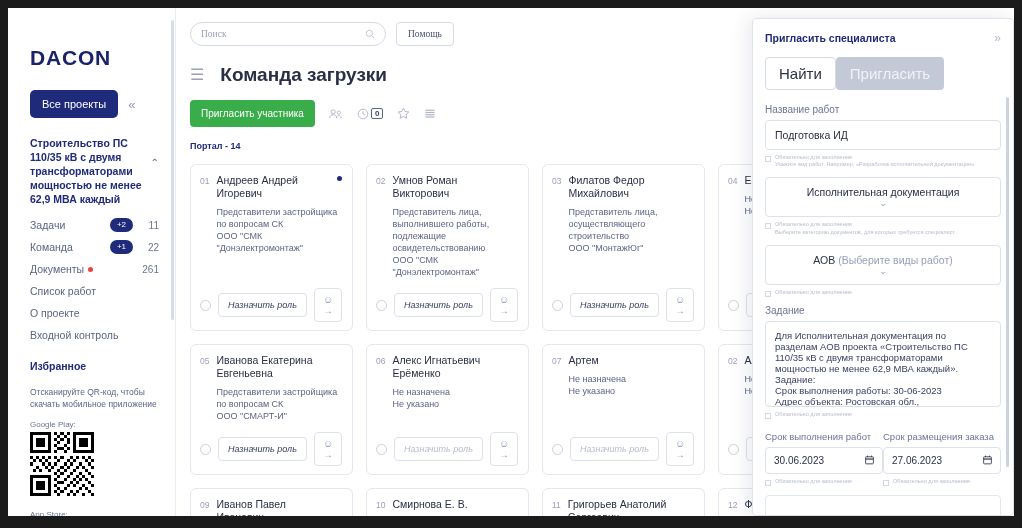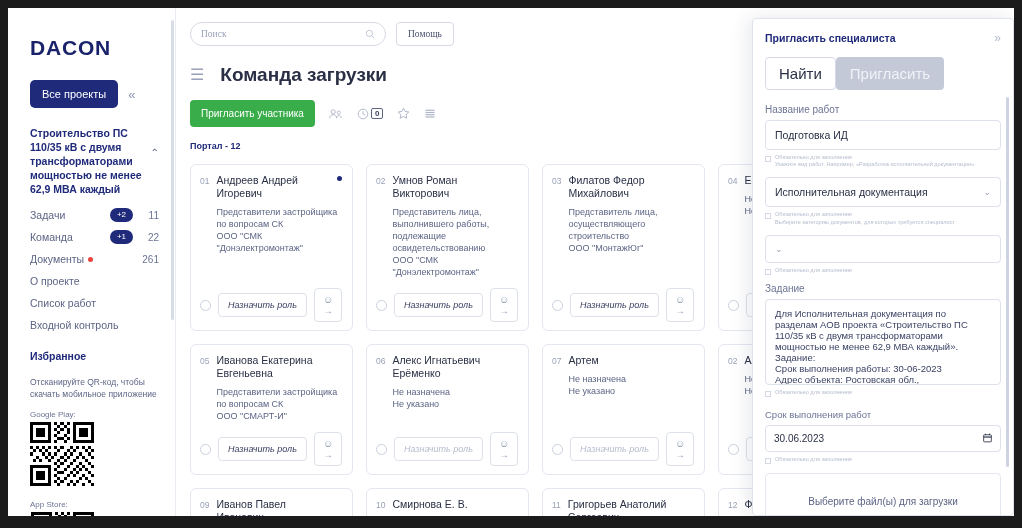--- a/index.html
+++ b/index.html
@@ -19,21 +19,21 @@
   .frame-left { position:absolute; left:0; top:0; width:8px; height:528px; background:#1b1b1b; z-index:60;}
   .frame-right{ position:absolute; right:0; top:0; width:8px; height:528px; background:#1b1b1b; z-index:60;}
   .frame-top  { position:absolute; left:0; top:0; width:1022px; height:8px; background:#1b1b1b; z-index:60;}
   .frame-bottom{position:absolute; left:0; bottom:0; width:1022px; height:12px; background:#1b1b1b; z-index:60;}
 
   
   .sidebar {
     position: absolute; left: 8px; top: 8px;
     width: 168px; height: 508px;
     background: #ffffff;
-    padding: 16px 16px 0 22px;
+    padding: 26px 16px 0 22px;
     border-right: 1px solid #e9ecf2;
   }
   .logo {
     font-size: 21px; font-weight: bold; color: #19226b;
     letter-spacing: 0.8px; margin-top: 12px; margin-bottom: 20px;
   }
   .allproj-row { display:flex; align-items:center; gap:10px; }
   .btn-allproj {
     background:#1f2a7a; color:#fff; border:none; border-radius:5px;
     font-size:11px; padding:8px 12px; cursor:pointer;
@@ -159,21 +159,21 @@
   .m-tab.active { background:#fff; border:1px solid #d6dae6; color:#2a2f45; }
   .m-tab.inactive { background:#c4c9d8; color:#f0f2f7;text-align:center; }
   .m-label { font-size:10px; color:#6c7494; margin-top:14px; margin-bottom:5px;}
   .m-input {
     width:100%; border:1px solid #dde1ea; border-radius:4px; background:#fff;
     font-size:10.5px; color:#2a2f45; padding:8px 9px; font-family:inherit;
   }
   .m-select {
     width:100%; border:1px solid #dde1ea; border-radius:4px; background:#fff;
     font-size:10.5px; color:#2a2f45; padding:8px 9px; position:relative;
-    display:flex; align-items:center;
+    display:flex; align-items:center;flex-direction:column;
   }
   .m-select .sv { flex:1; }
   .m-select .sv .gray { color:#9aa1b8; }
   .m-select .chev { color:#9aa1b8; font-size:9px; }
   .m-hint { display:flex; gap:4px; margin-top:4px; align-items:flex-start;}
   .m-hint .sq { width:6px; height:6px; border:1px solid #d3d8e4; margin-top:2px; flex:0 0 auto;}
   .m-hint .ht { font-size:5.6px; color:#b6bccd; line-height:7.2px;}
   .m-textarea {
     width:100%; height:86px; border:1px solid #dde1ea; border-radius:4px;
     background:#fff; font-size:9.5px; color:#3a4163; line-height:11px;
@@ -241,26 +241,26 @@
       </div>
       <div class="navrow">
         <span class="nm">
           <span>Документы</span>
           <span class="dot-red"></span>
         </span>
         <span class="cnt">261</span>
       </div>
       <div class="navrow">
         <span class="nm">
-            <span>О проекте</span>
+            <span>Список работ</span>
           </span>
       </div>
       <div class="navrow">
         <span class="nm">
-            <span>Список работ</span>
+            <span>О проекте</span>
           </span>
       </div>
       <div class="navrow">
         <span class="nm">
             <span>Входной контроль</span>
           </span>
       </div>
     </div>
 
     <div class="fav">Избранное</div>
@@ -475,21 +475,21 @@
           <g stroke="#aeb4c7" stroke-width="1.6">
             <line x1="2" y1="3" x2="14" y2="3"></line>
               <line x1="2" y1="6" x2="14" y2="6"></line>
             <line x1="2" y1="9" x2="14" y2="9"></line>
               <line x1="2" y1="12" x2="14" y2="12"></line>
           </g>
         </svg>
       </span>
     </div>
 
-    <div class="portal-lbl">Портал - 12</div>
+    <div class="portal-lbl">Портал - 14</div>
 
     <div class="cards">
 
       <div class="cardrow">
         <div class="card h1">
           <div class="c-dot"></div>
           <div class="c-top">
             <span class="c-num">01</span>
             <div class="c-body">
               <div class="c-name">Андреев Андрей Игоревич</div>
@@ -697,20 +697,24 @@
     </div>
     <div class="m-hint">
       <span class="sq"></span>
       <span class="ht">
         <span>Обязательно для заполнения</span><br>
         <span>Выберите категорию документов, для которых требуется специалист</span>
       </span>
     </div>
 
     <div class="m-select" style="margin-top:9px">
+      <span class="sv">
+        <span>АОВ</span>
+        <span class="gray">(Выберите виды работ)</span>
+      </span>
       <span class="chev">⌄</span>
     </div>
     <div class="m-hint">
       <span class="sq"></span>
       <span class="ht">Обязательно для заполнения</span>
     </div>
 
     <div class="m-label" style="margin-top:8px">Задание</div>
     <div class="m-textarea">Для Исполнительная документация по разделам АОВ проекта «Строительство ПС 110/35 кВ с двумя трансформаторами мощностью не менее 62,9 МВА каждый».
 Задание:
@@ -731,20 +735,36 @@
             <line x1="1" y1="6" x2="13" y2="6" stroke="#2a2f45" stroke-width="1.8"></line>
             <line x1="4" y1="0.6" x2="4" y2="3" stroke="#2a2f45" stroke-width="1.3"></line>
             <line x1="10" y1="0.6" x2="10" y2="3" stroke="#2a2f45" stroke-width="1.3"></line>
           </svg>
         </div>
         <div class="m-hint">
           <span class="sq"></span>
           <span class="ht">Обязательно для заполнения</span>
         </div>
       </div>
+      <div class="m-date-col">
+        <div class="m-date-lbl">Срок размещения заказа</div>
+        <div class="m-date">
+          <span class="dv">27.06.2023</span>
+          <svg width="9" height="10" viewBox="0 0 14 15">
+            <rect x="1" y="2.5" width="12" height="11" rx="1" fill="none" stroke="#2a2f45" stroke-width="1.3"></rect>
+            <line x1="1" y1="6" x2="13" y2="6" stroke="#2a2f45" stroke-width="1.8"></line>
+            <line x1="4" y1="0.6" x2="4" y2="3" stroke="#2a2f45" stroke-width="1.3"></line>
+            <line x1="10" y1="0.6" x2="10" y2="3" stroke="#2a2f45" stroke-width="1.3"></line>
+          </svg>
+        </div>
+        <div class="m-hint">
+          <span class="sq"></span>
+          <span class="ht">Обязательно для заполнения</span>
+        </div>
+      </div>
     </div>
 
     <div class="m-drop">Выберите файл(ы) для загрузки</div>
 
     <div class="m-scroll"></div>
   </div>
 
 </div>
 
 </body></html>

